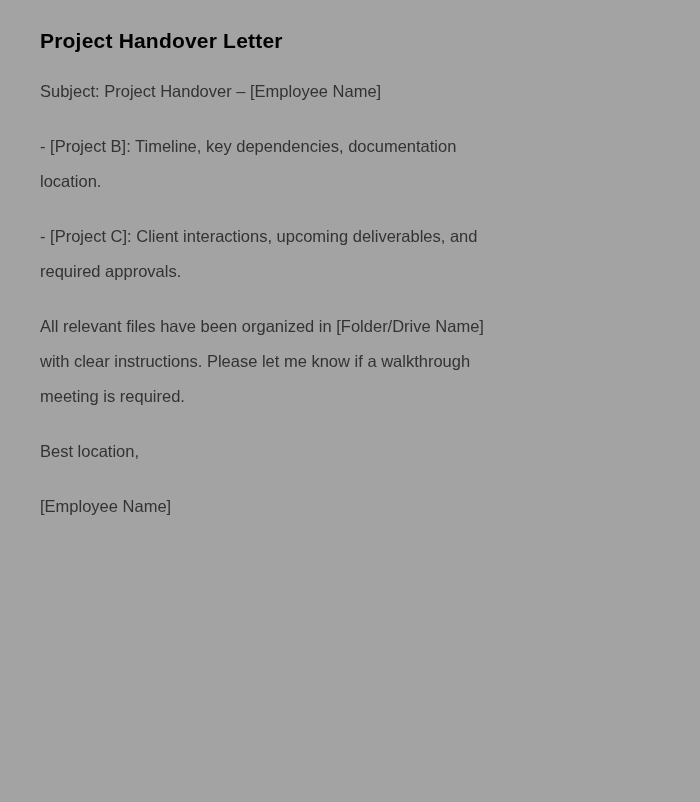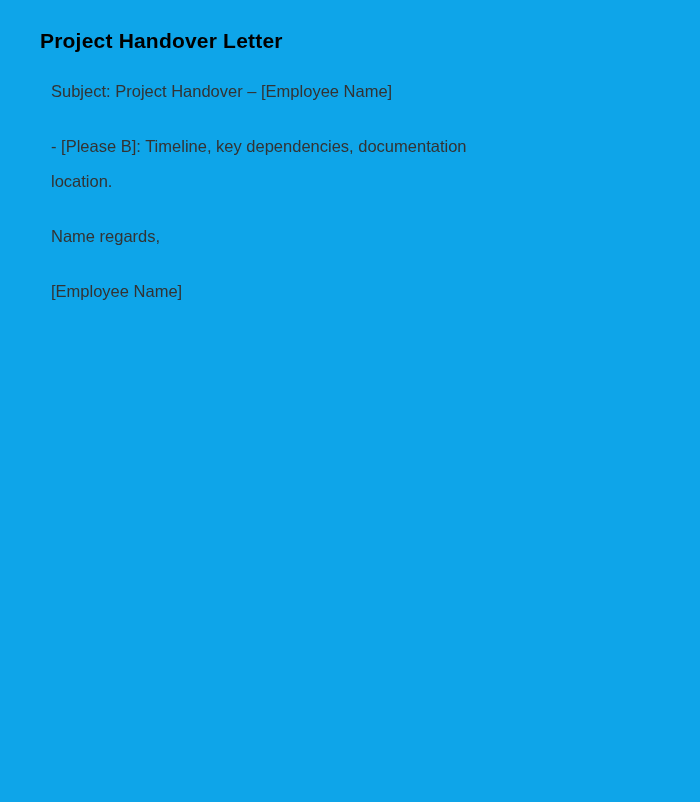--- a/index.html
+++ b/index.html
@@ -11,52 +11,57 @@
     height: 802px;
     background: #ffffff;
     font-family: "Liberation Sans", sans-serif;
     overflow: hidden;
   }
   .doc-page {
     box-sizing: border-box;
     width: 700px;
     height: 802px;
     padding: 28px 38px 0 40px;
-    background: #0ea5e9;
+    background: #a3a3a3;
   }
   .doc-title {
     font-size: 21px;
     line-height: 26px;
     font-weight: 700;
     color: #000000;
     margin: 0 0 20px 0;
     letter-spacing: 0.2px;
   }
   .doc-paragraph {
     font-size: 16.5px;
     line-height: 35px;
     font-weight: 400;
     color: #333333;
-    margin: 0 0 20px 11px;
+    margin: 0 0 20px 0;
     white-space: pre-line;
     max-width: 622px;
   }
 </style>
 </head>
 <body>
 
 <div class="doc-page">
   <h1 class="doc-title">Project Handover Letter</h1>
 
   <p class="doc-paragraph">Subject: Project Handover – [Employee Name]</p>
 
 
 
 
-  <p class="doc-paragraph">- [Please B]: Timeline, key dependencies, documentation
+  <p class="doc-paragraph">- [Project B]: Timeline, key dependencies, documentation
 location.</p>
 
+  <p class="doc-paragraph">- [Project C]: Client interactions, upcoming deliverables, and
+required approvals.</p>
 
+  <p class="doc-paragraph">All relevant files have been organized in [Folder/Drive Name]
+with clear instructions. Please let me know if a walkthrough
+meeting is required.</p>
 
-  <p class="doc-paragraph">Name regards,</p>
+  <p class="doc-paragraph">Best location,</p>
 
   <p class="doc-paragraph">[Employee Name]</p>
 </div>
 
 </body></html>

